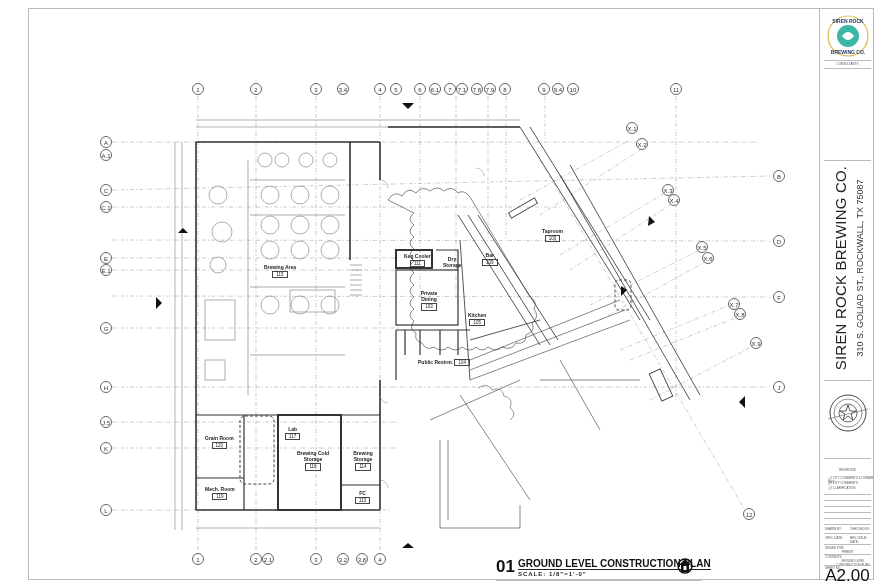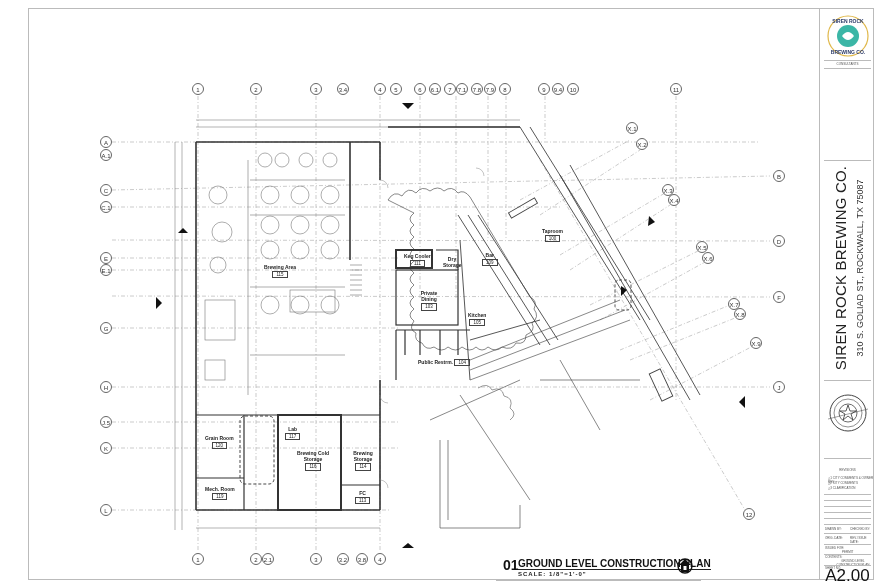--- a/index.html
+++ b/index.html
@@ -13,21 +13,21 @@
   .project-wrap{position:absolute;left:6px;top:150px;width:44px;height:220px;}
   .project-name{position:absolute;left:0;top:110px;transform:translate(-50%,-50%) rotate(-90deg);transform-origin:center;white-space:nowrap;font-size:15px;letter-spacing:0.2px;color:#222;margin-left:14px;}
   .project-addr{position:absolute;left:0;top:110px;transform:translate(-50%,-50%) rotate(-90deg);transform-origin:center;white-space:nowrap;font-size:9px;color:#333;margin-left:34px;}
   .seal{position:absolute;left:8px;top:385px;width:40px;height:40px;}
   .seal-text{position:absolute;left:0;right:0;top:428px;text-align:center;font-size:3px;color:#555;}
   .revisions-title{position:absolute;left:0;right:0;top:460px;text-align:center;font-size:3px;color:#555;}
   .rev-row{position:absolute;left:8px;font-size:3px;color:#555;}
   .small-field{position:absolute;font-size:3px;color:#555;}
   .sheet-number{position:absolute;left:0;right:0;top:555px;text-align:center;font-size:17px;color:#111;}
   .plan-title{position:absolute;left:496px;top:557px;}
-  .plan-num{position:absolute;left:7px;top:0;font-size:14px;font-weight:bold;color:#111;}
+  .plan-num{position:absolute;left:0;top:0;font-size:17px;font-weight:bold;color:#111;}
   .plan-name{position:absolute;left:22px;top:1px;font-size:10px;font-weight:bold;white-space:nowrap;border-bottom:1px solid #222;color:#111;}
   .plan-scale{position:absolute;left:22px;top:14px;font-size:6px;font-weight:bold;letter-spacing:1px;white-space:nowrap;color:#222;}
   .north-arrow{position:absolute;left:677px;top:558px;width:16px;height:16px;}
   .title-rule{position:absolute;left:496px;top:580px;width:205px;border-top:1px solid #bbb;}
   .bubble{position:absolute;width:12px;height:12px;border:1px solid #666;border-radius:50%;font-size:6px;line-height:12px;text-align:center;color:#333;background:#fff;box-sizing:border-box;}
   .room{position:absolute;text-align:center;font-size:5px;font-weight:bold;color:#222;white-space:nowrap;}
   .room .num{display:inline-block;border:1px solid #444;padding:0 3px;font-weight:normal;font-size:4.5px;margin-top:1px;}
 </style>
 </head>
 <body>

